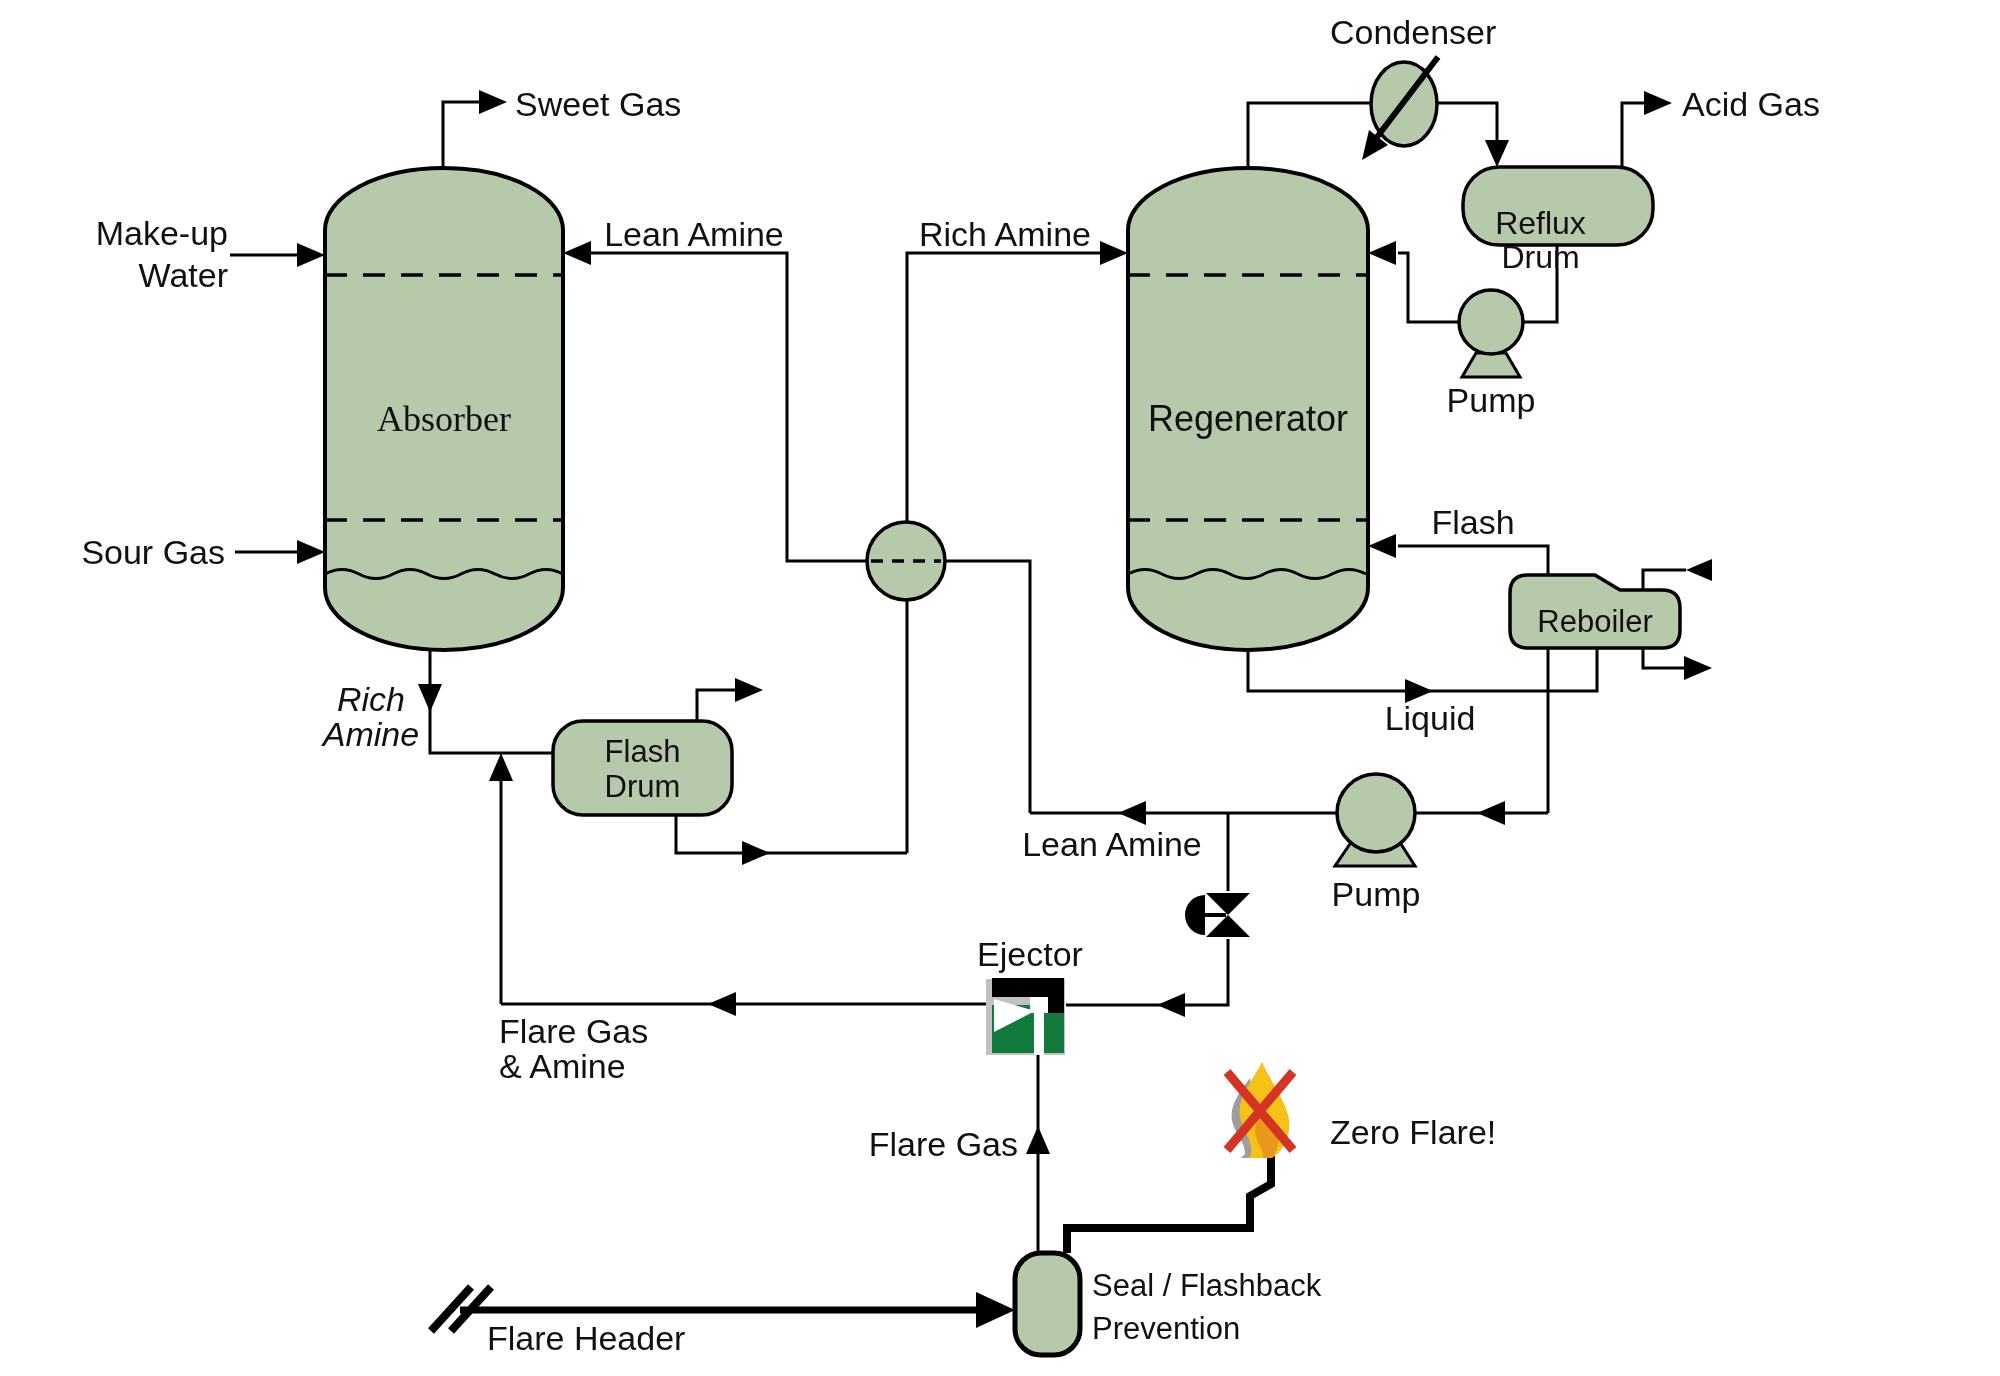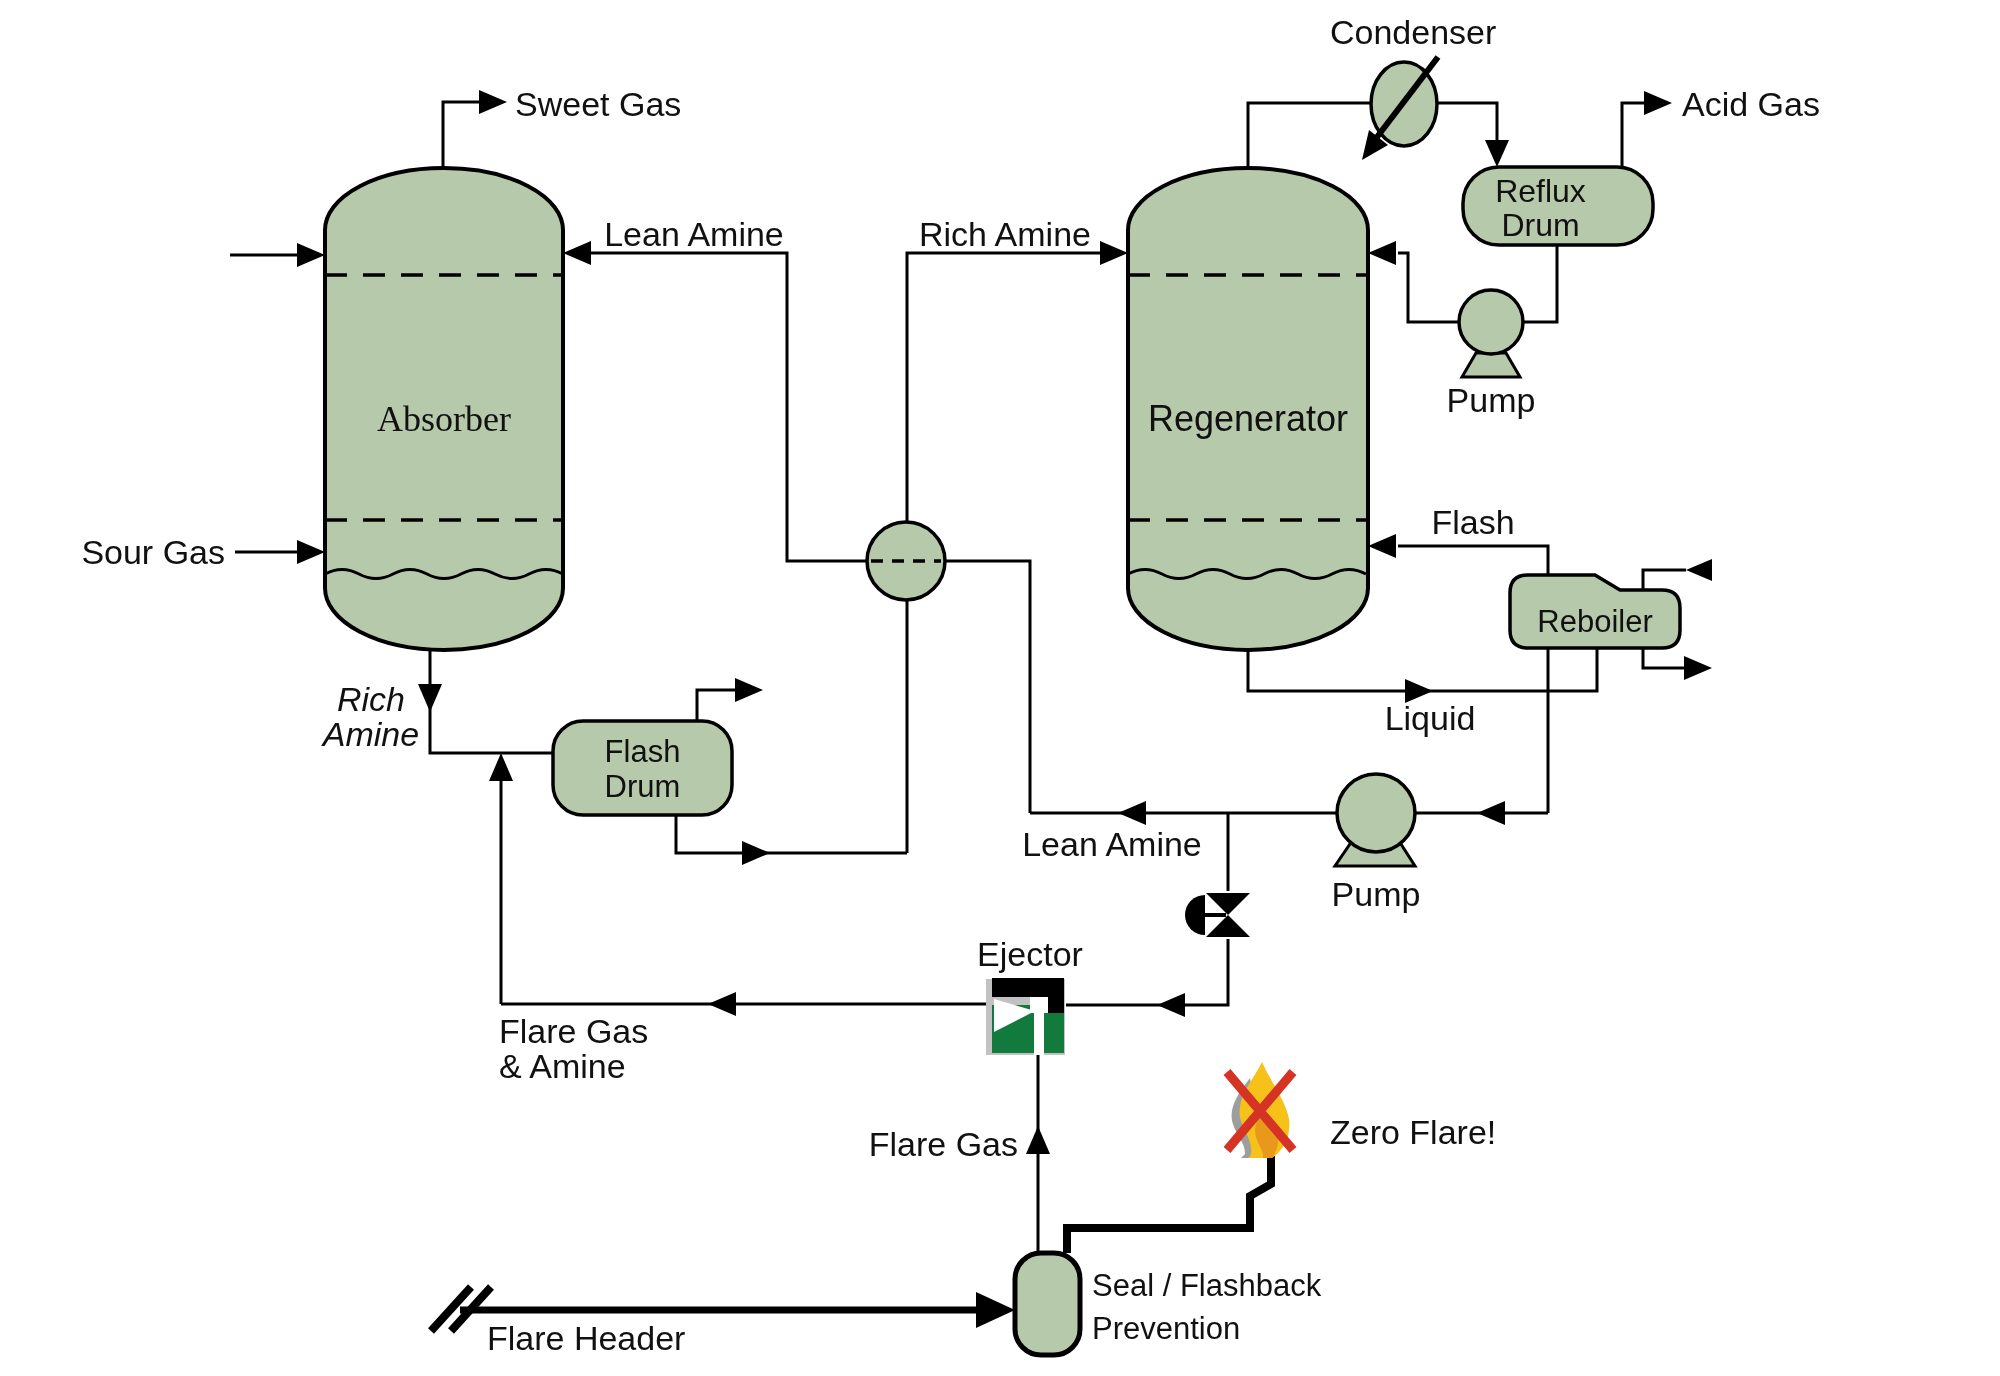--- a/index.html
+++ b/index.html
@@ -129,25 +129,27 @@
     <polygon points="770,853 742,841 742,865"></polygon>
     <polygon points="1157,1005 1185,993 1185,1017"></polygon>
     <polygon points="708,1004 736,992 736,1016"></polygon>
     <polygon points="501,753 489,781 513,781"></polygon>
     <polygon points="1038,1126 1026,1154 1050,1154"></polygon>
     <polygon points="1015,1310 976,1292 976,1328"></polygon>
   </g>
 </svg>
 
 <div class="lbl" style="left:515px;top:86px;">Sweet Gas</div>
+<div class="lbl rgt lh42" style="left:58px;top:212px;width:170px;">Make-up
+Water</div>
 <div class="lbl ctr" style="left:599px;top:216px;width:190px;">Lean Amine</div>
 <div class="lbl ctr" style="left:910px;top:216px;width:190px;">Rich Amine</div>
 <div class="lbl ctr" style="left:1330px;top:14px;width:160px;">Condenser</div>
 <div class="lbl" style="left:1682px;top:86px;">Acid Gas</div>
-<div class="lbl ctr s32" style="left:1463px;top:174px;width:155px;">Reflux Drum</div>
+<div class="lbl ctr s32" style="left:1463px;top:206px;width:155px;">Reflux Drum</div>
 <div class="lbl ctr" style="left:1421px;top:382px;width:140px;">Pump</div>
 <div class="lbl ctr s36" style="left:325px;top:400px;width:238px;font-family:Liberation Serif, serif;">Absorber</div>
 <div class="lbl ctr s36" style="left:1128px;top:400px;width:240px;">Regenerator</div>
 <div class="lbl rgt" style="left:55px;top:534px;width:170px;">Sour Gas</div>
 <div class="lbl ctr" style="left:1398px;top:504px;width:150px;">Flash</div>
 <div class="lbl ctr s31" style="left:1510px;top:604px;width:170px;text-align:center;">Reboiler</div>
 <div class="lbl ctr" style="left:1355px;top:700px;width:150px;">Liquid</div>
 <div class="lbl ctr" style="left:321px;top:682px;width:100px;line-height:35px;font-style:italic;">Rich
 Amine</div>
 <div class="lbl ctr s31" style="left:553px;top:734px;width:179px;">Flash

